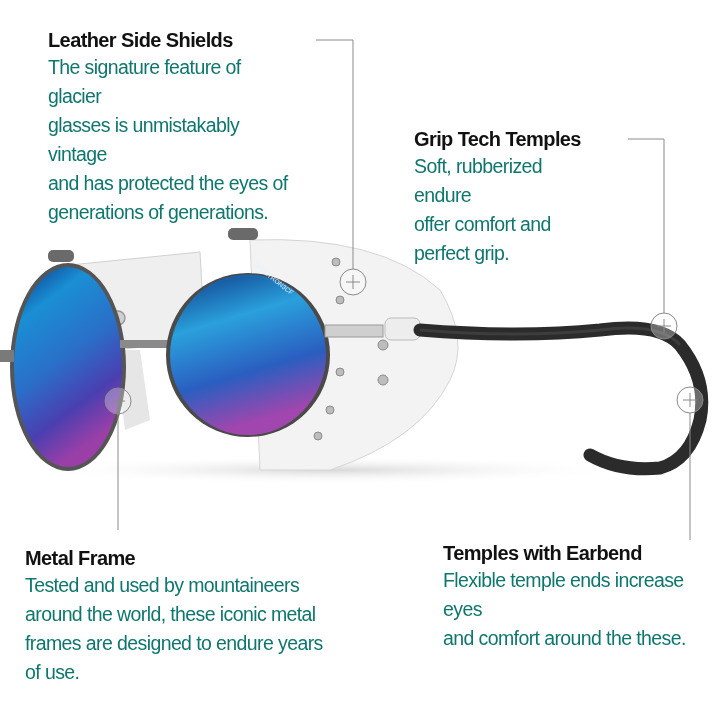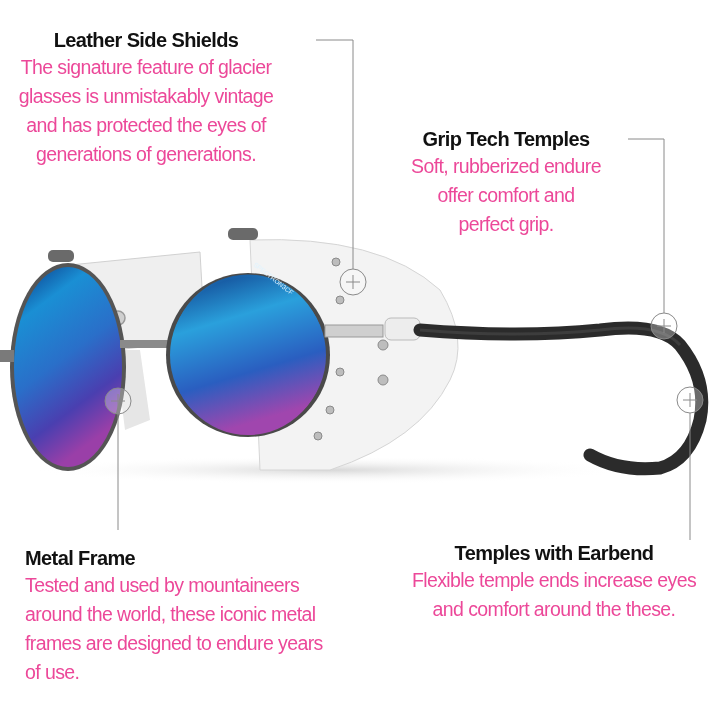--- a/index.html
+++ b/index.html
@@ -1,24 +1,24 @@
 <!DOCTYPE html>
 <html><head>
   <meta charset="utf-8">
   <style>
     * { margin: 0; padding: 0; box-sizing: border-box; }
     html, body { width: 712px; height: 712px; background: #ffffff; overflow: hidden; }
     body { position: relative; font-family: "Liberation Sans", sans-serif; color: #111111; }
     .feature { position: absolute; font-family: "Liberation Sans", sans-serif; }
     .feature .title { font-weight: bold; font-size: 20px; letter-spacing: -0.6px; line-height: 26px; color: #111; }
-    .feature .desc { font-size: 19.5px; letter-spacing: -0.6px; line-height: 29px; color: #ec4899; }
-    .right { text-align: center; }
+    .feature .desc { font-size: 19.5px; letter-spacing: -0.6px; line-height: 29px; color: #0f766e; }
+    .right { text-align: left; padding-left: 48px; }
     .left { text-align: left; }
     #f-leather { left: 0px; top: 27px; width: 292px; }
-    #f-grip { left: 388px; top: 126px; width: 236px; }
+    #f-grip { left: 366px; top: 126px; width: 236px; }
     #f-metal { left: 25px; top: 545px; width: 340px; }
     #f-earbend { left: 395px; top: 540px; width: 318px; }
     svg.art { position: absolute; left: 0; top: 0; width: 712px; height: 712px; pointer-events: none; }
   </style>
 </head>
 <body>
 
 <svg class="art" viewBox="0 0 712 712">
   <defs>
     <linearGradient id="lensGrad" x1="0" y1="0" x2="0.4" y2="1">

